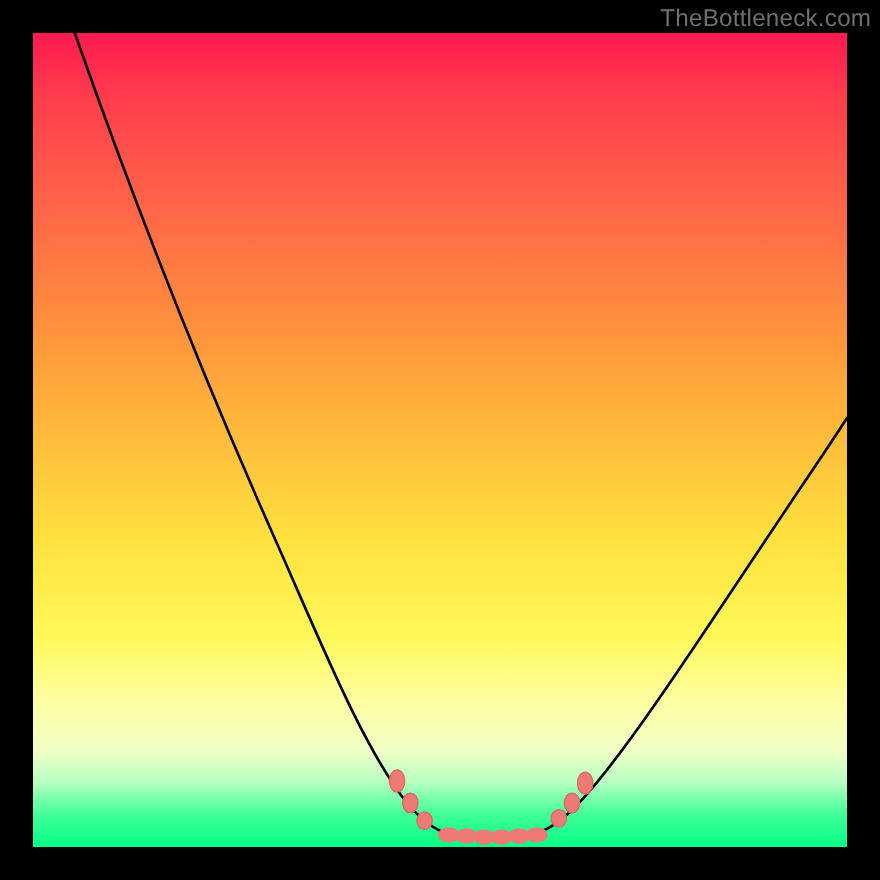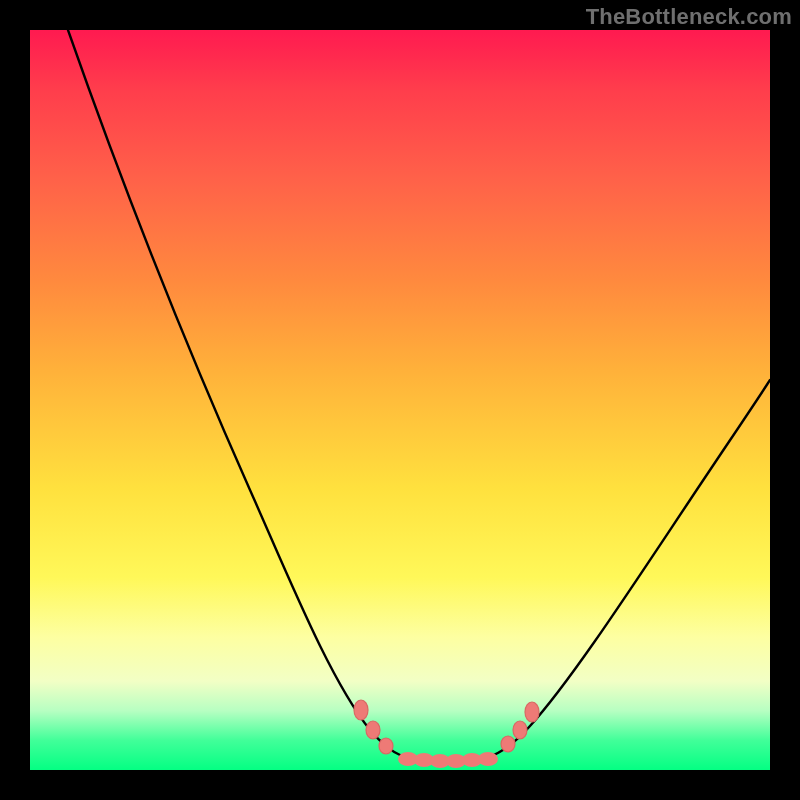--- a/index.html
+++ b/index.html
@@ -41,21 +41,21 @@
       #41ff99 96%,
       #04ff83 100%
     );
   }
   .watermark {
     position: absolute;
     top: 4px;
     right: 8px;
     color: #6f6f6f;
     font-size: 22px;
-    font-weight: 700;
+    font-weight: 400;
     letter-spacing: 0.2px;
     user-select: none;
   }
   svg.curve {
     position: absolute;
     left: 0;
     top: 0;
     width: 740px;
     height: 740px;
   }

